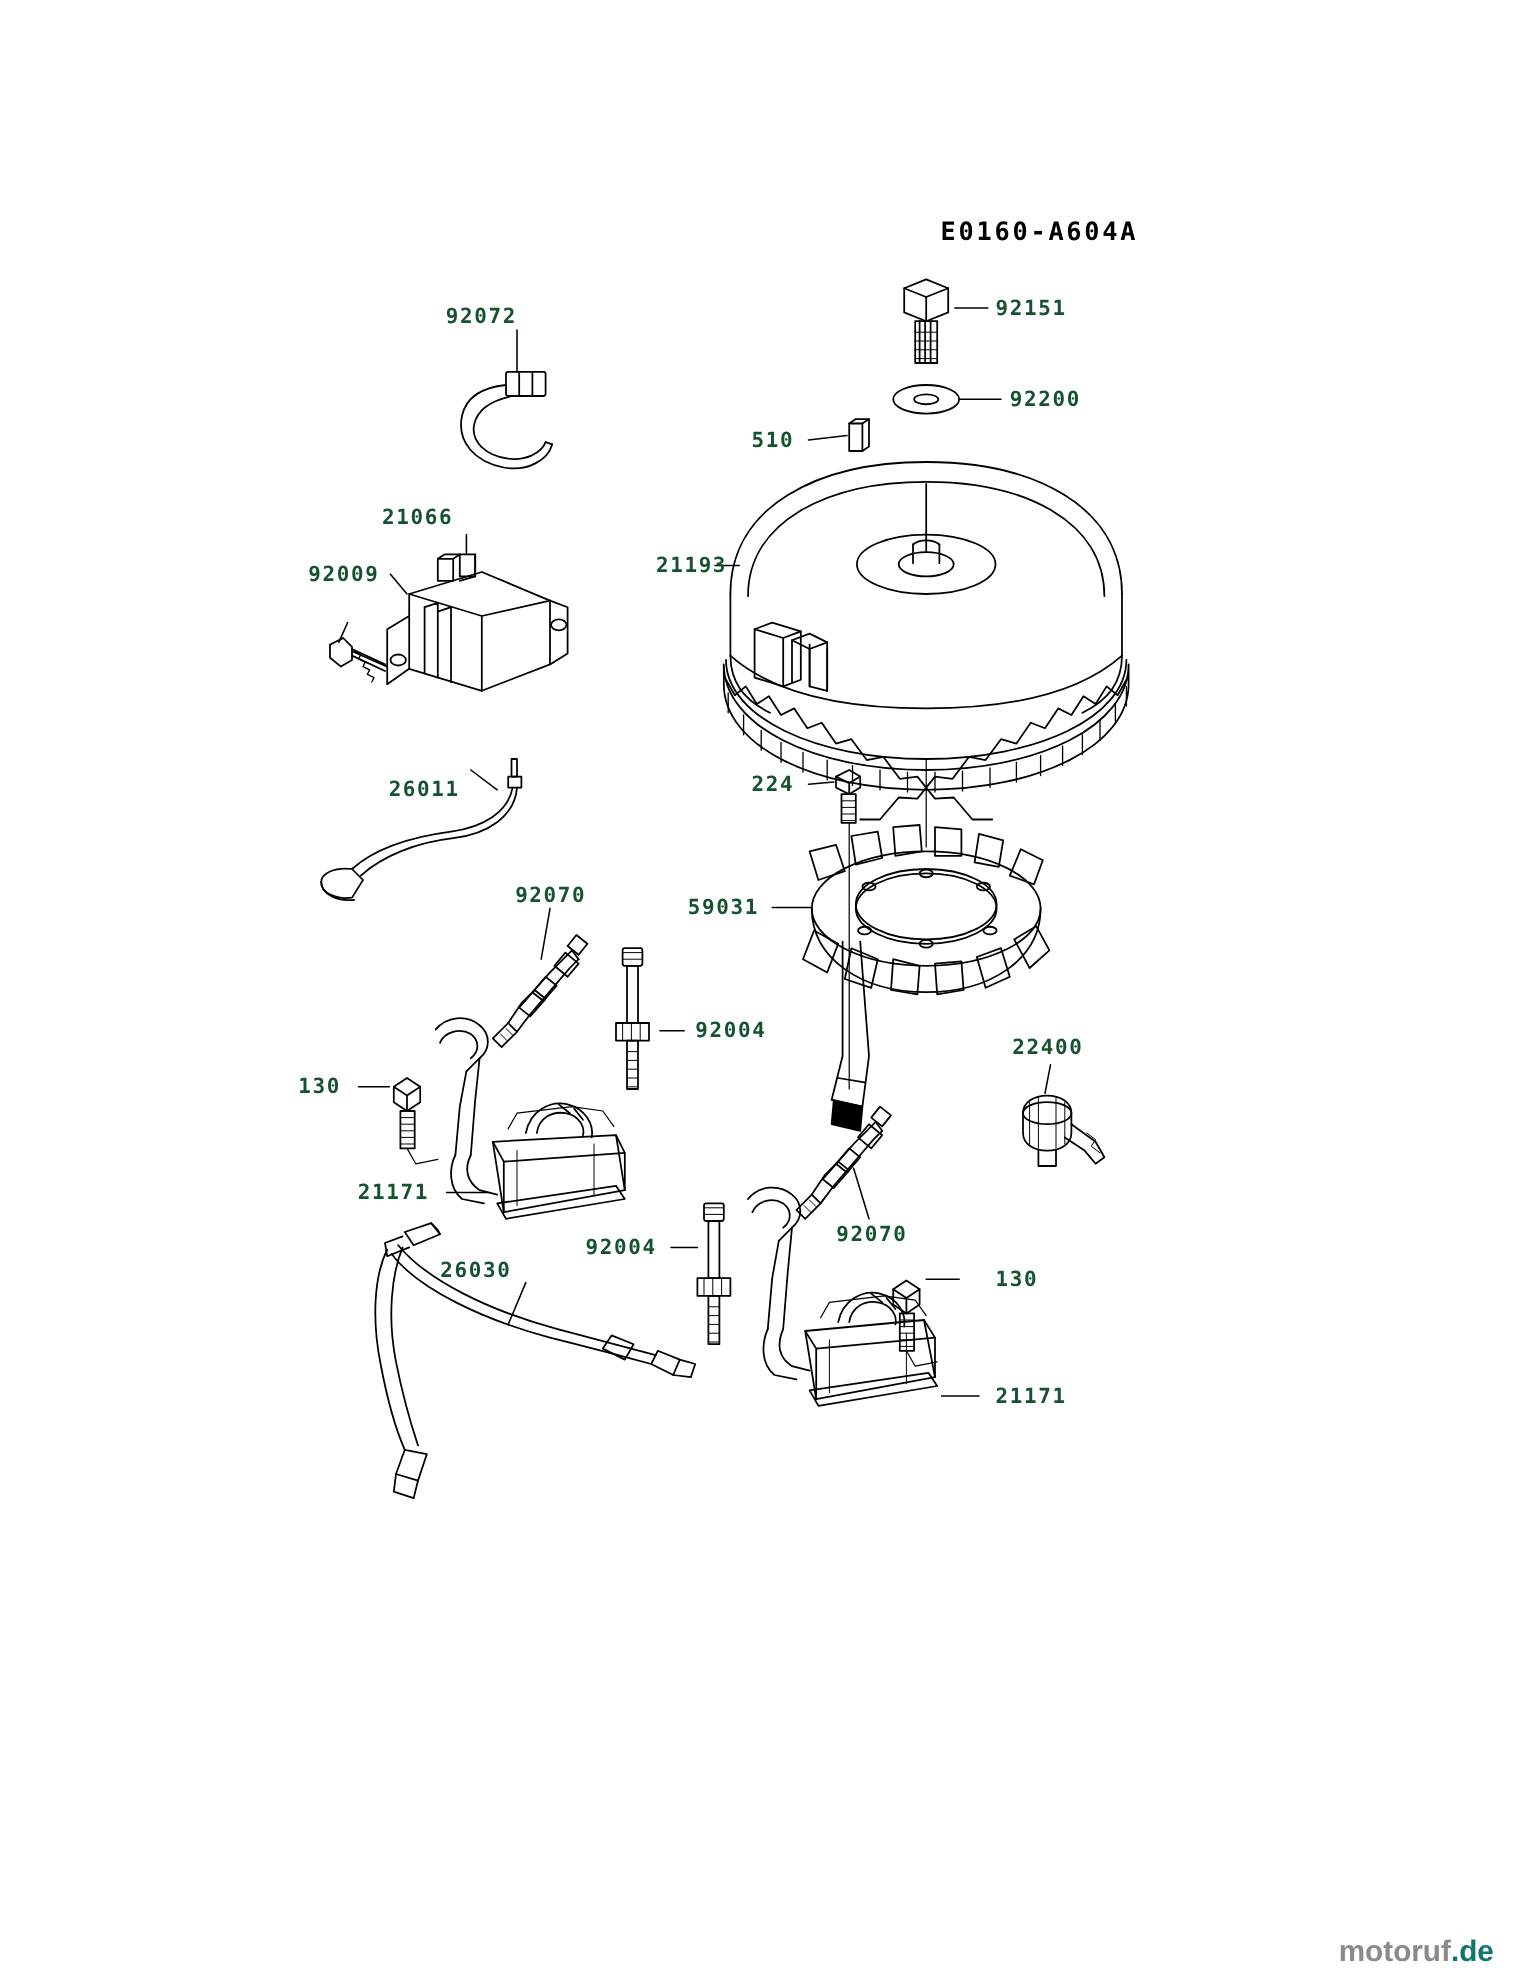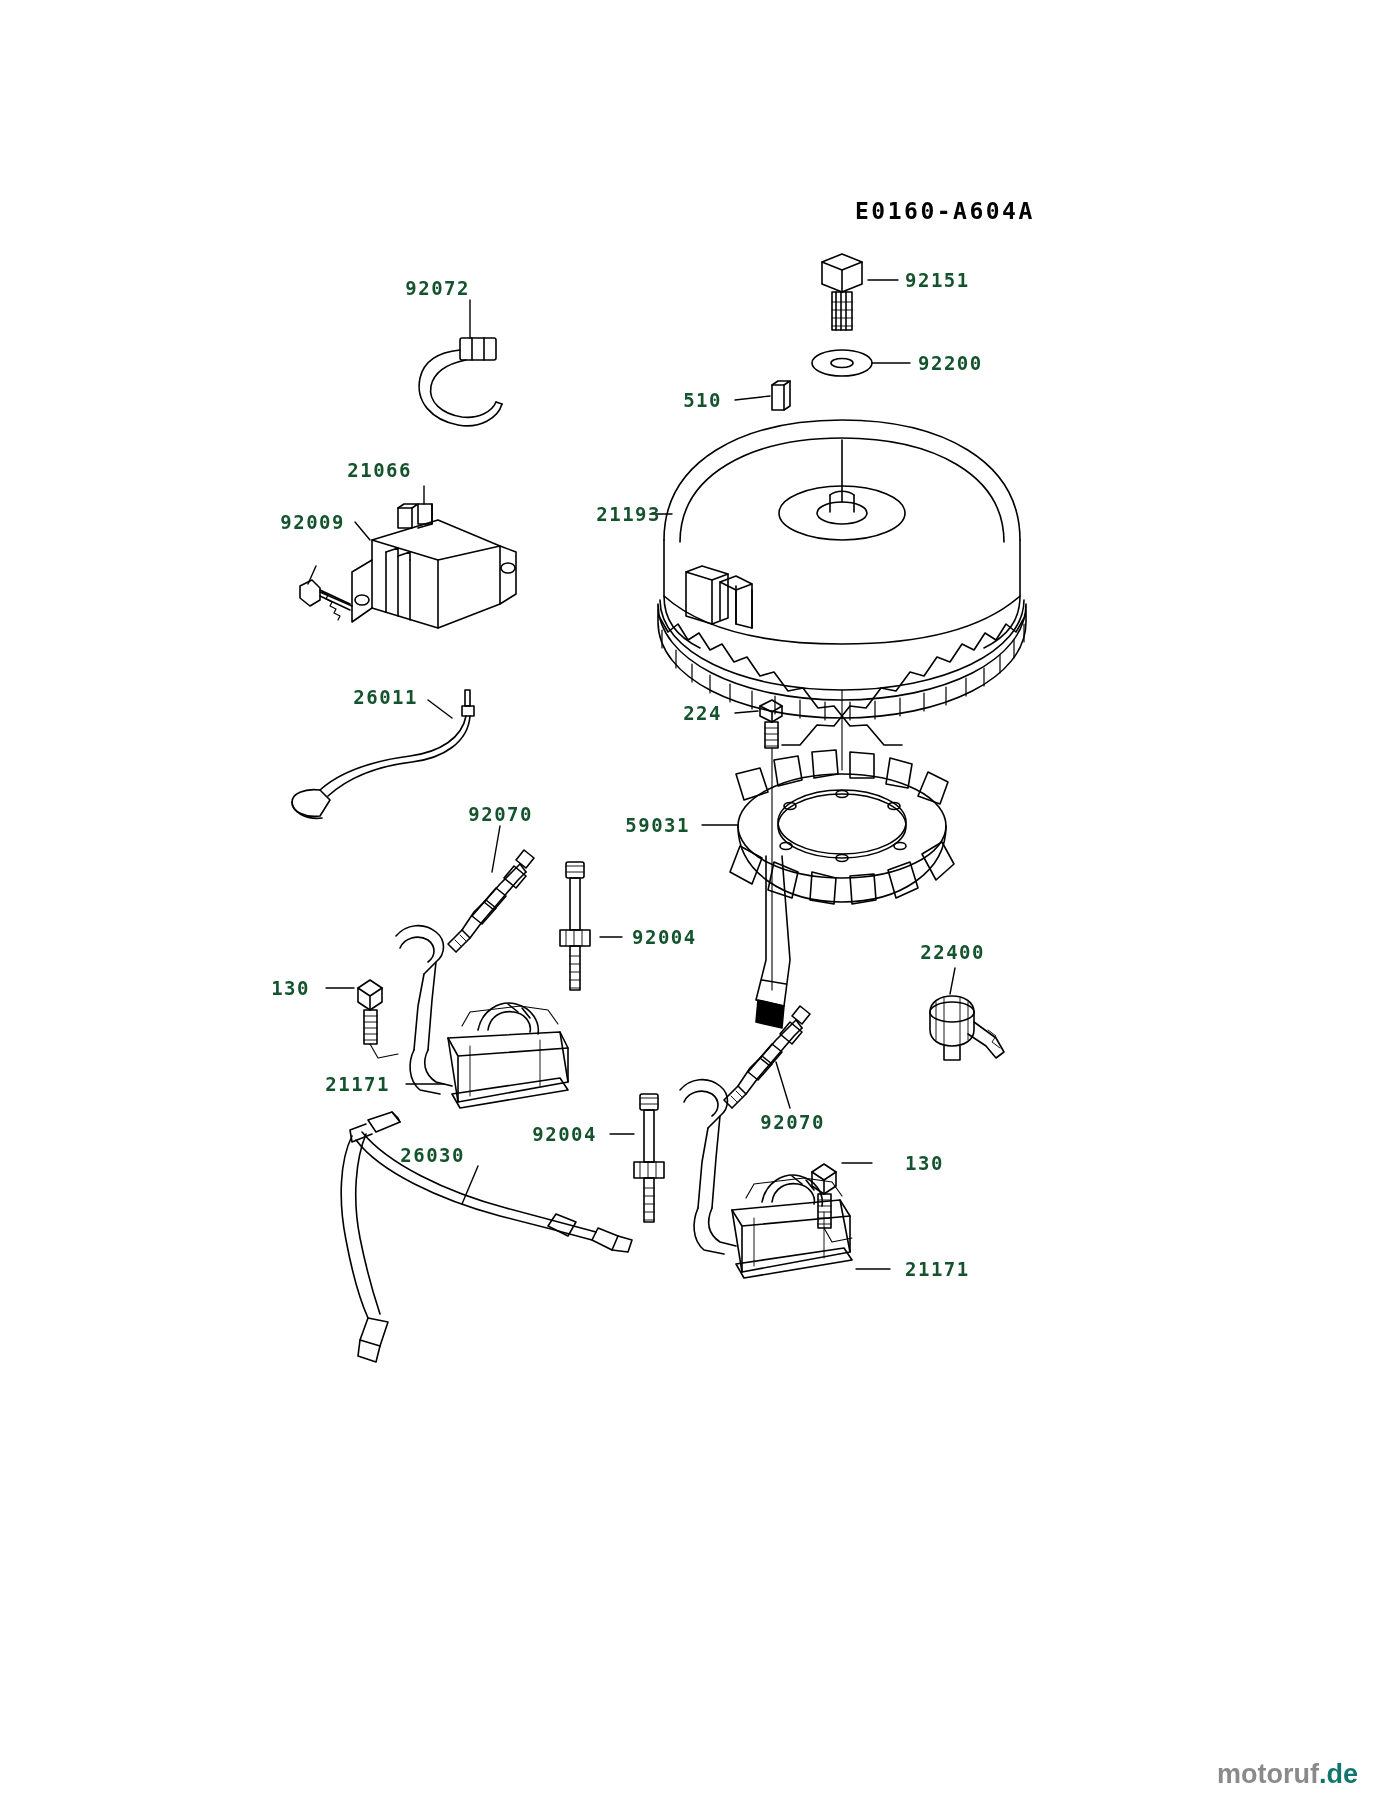--- a/index.html
+++ b/index.html
@@ -375,21 +375,21 @@
     </g>
   </svg>
 
   <div class="label r" style="left:470px; top:288px;">92072</div>
   <div class="label l" style="left:905px; top:280px;">92151</div>
   <div class="label l" style="left:918px; top:363px;text-align:right;">92200</div>
   <div class="label r" style="left:722px; top:400px;">510</div>
   <div class="label r" style="left:412px; top:470px;">21066</div>
   <div class="label r" style="left:638px; top:514px;margin-left:23px;">21193</div>
   <div class="label r" style="left:345px; top:522px;">92009</div>
-  <div class="label r" style="left:418px; top:697px;">26011</div>
+  <div class="label r" style="left:418px; top:718px;">26011</div>
   <div class="label r" style="left:722px; top:713px;">224</div>
   <div class="label r" style="left:690px; top:825px;">59031</div>
   <div class="label r" style="left:533px; top:814px;">92070</div>
   <div class="label l" style="left:632px; top:937px;">92004</div>
   <div class="label r" style="left:985px; top:952px;">22400</div>
   <div class="label r" style="left:310px; top:988px;">130</div>
   <div class="label r" style="left:390px; top:1084px;">21171</div>
   <div class="label r" style="left:825px; top:1122px;">92070</div>
   <div class="label r" style="left:597px; top:1134px;">92004</div>
   <div class="label r" style="left:465px; top:1155px;">26030</div>

